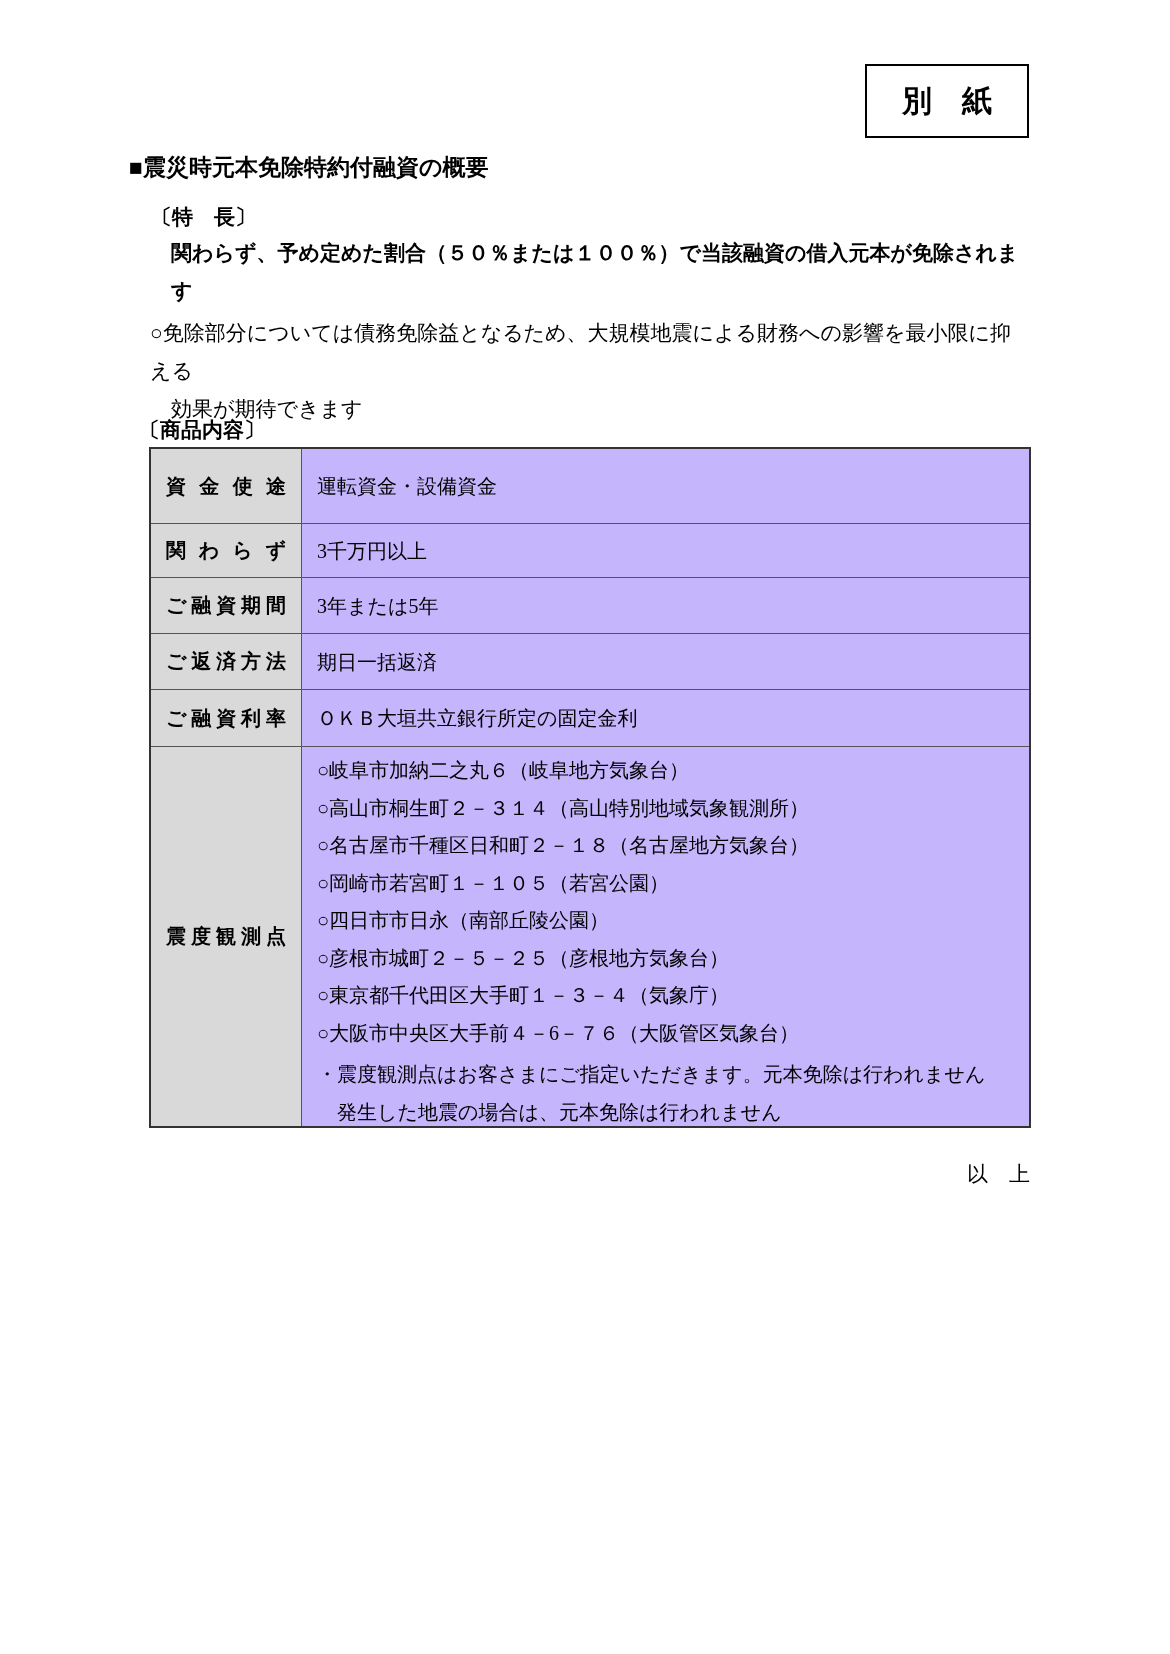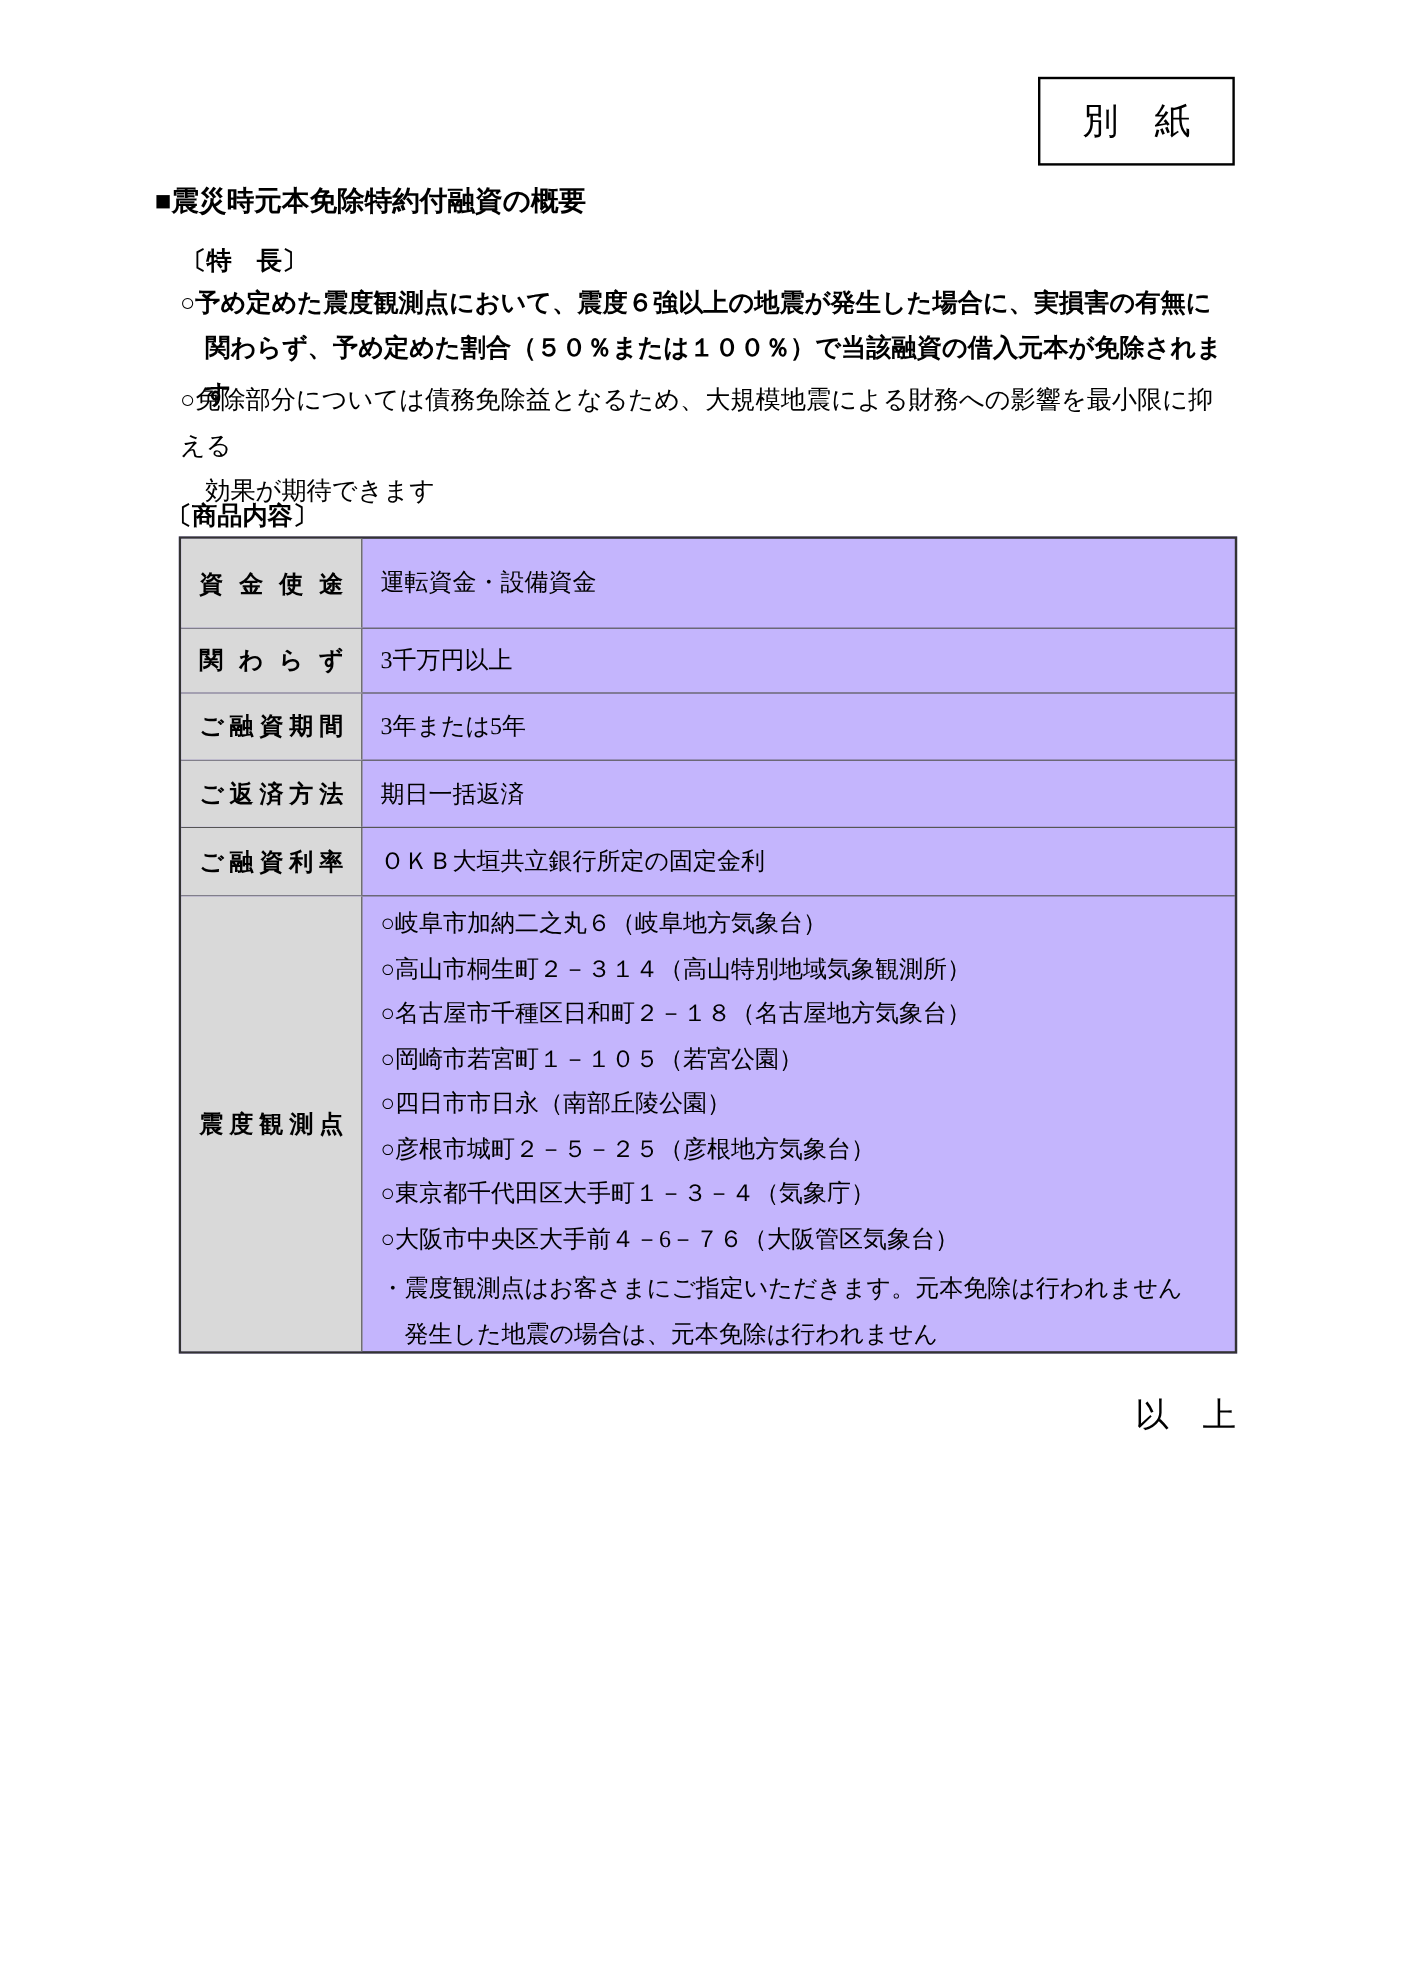--- a/index.html
+++ b/index.html
@@ -16,20 +16,21 @@
   .serif { font-family: "Liberation Serif", "DejaVu Serif", serif; }
 
   
   .tag-box {
     position: absolute;
     left: 865px; top: 64px;
     width: 164px; height: 74px;
     border: 2px solid #000000;
     display: flex; align-items: center; justify-content: center;
     font-size: 30px;
+    font-weight: bold;
   }
 
   
   .doc-title {
     position: absolute; left: 129px; top: 152px;
     font-size: 23px; font-weight: bold;
   }
   .sec-heading {
     position: absolute; left: 139px;
     font-size: 21px; font-weight: bold;
@@ -84,36 +85,35 @@
     padding-top: 5px;
   }
   .points div { line-height: 37.5px; }
   .obs-note { margin-top: 3px; }
   .obs-note div { line-height: 38px; }
   .obs-note .cont { padding-left: 20px; }
 
   
   .closing {
     position: absolute; right: 140px; top: 1160px;
-    font-size: 28px;
+    font-size: 21px;
   }
 </style>
 </head>
 <body>
 
 <div class="tag-box serif">
   <span>別　紙</span>
 </div>
 
 <div class="doc-title sans">■震災時元本免除特約付融資の概要</div>
 
 <div class="sec-heading sans" id="features-heading">〔特　長〕</div>
 
 <div class="bullet sans" id="feature-bullet-1">
-  <div>○予め定めた震度観測点において、震度６強以上の地震が発生した場合に、実損害の有無に</div>
   <div class="cont">関わらず、予め定めた割合（５０％または１００％）で当該融資の借入元本が免除されます</div>
 </div>
 
 <div class="bullet serif" id="feature-bullet-2">
   <div>○免除部分については債務免除益となるため、大規模地震による財務への影響を最小限に抑える</div>
   <div class="cont">効果が期待できます</div>
 </div>
 
 <div class="sec-heading sans" id="product-heading">〔商品内容〕</div>
 

